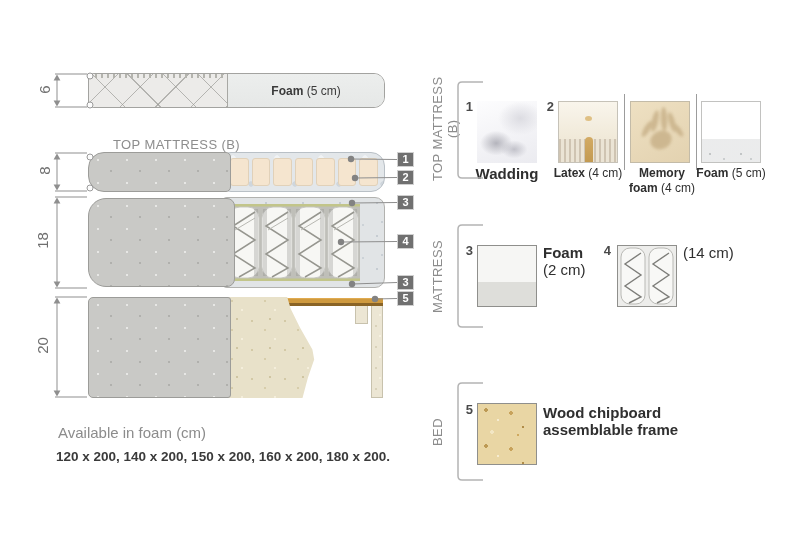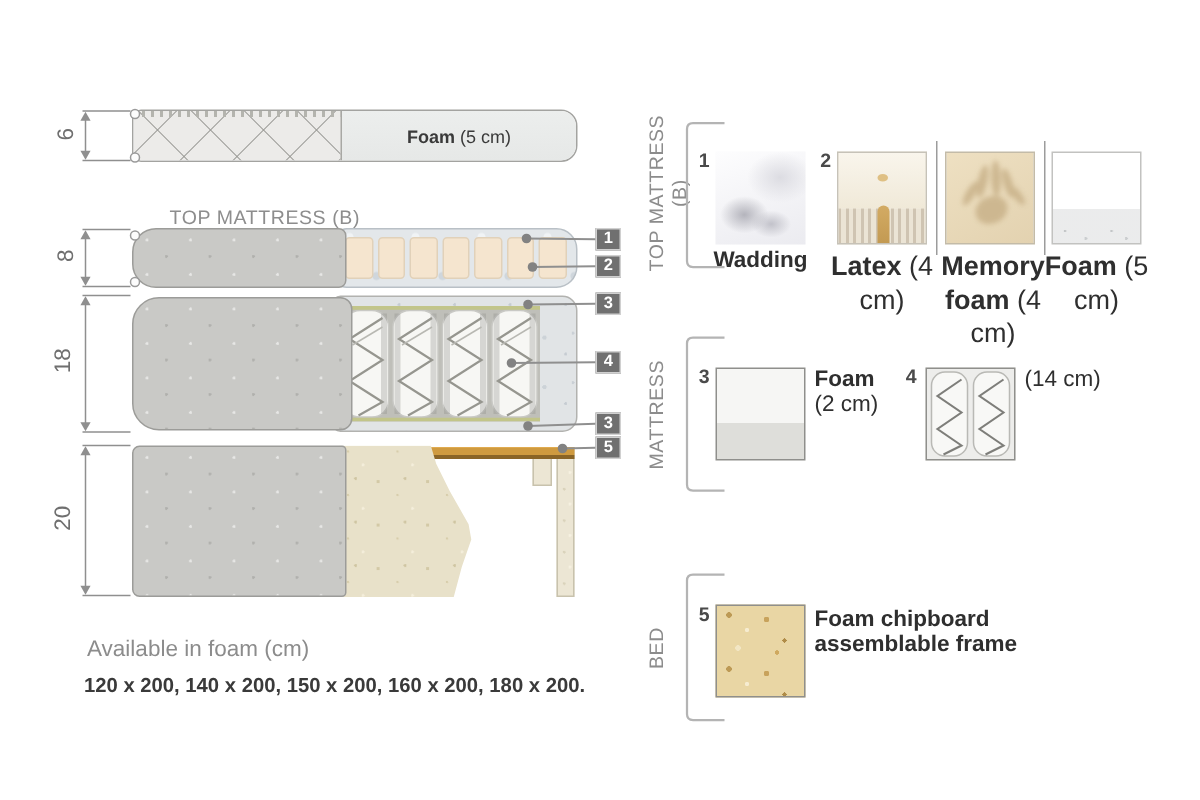--- a/index.html
+++ b/index.html
@@ -89,21 +89,21 @@
     text-align:center;line-height:13px;z-index:6;}
 
   
   .vlabel{position:absolute;left:430px;width:22px;writing-mode:vertical-rl;
     transform:rotate(180deg);text-align:center;font-size:13px;color:#8c8c8c;
     letter-spacing:.4px;}
   .legend-num{position:absolute;width:13px;text-align:right;font-size:13px;font-weight:700;color:#4a4a4a;}
   .swatch{position:absolute;width:60px;height:62px;}
   .label{position:absolute;color:#2f2f2f;}
   .center{text-align:center;}
-  .sz12{font-size:18px;line-height:1.25;}
+  .sz12{font-size:12px;line-height:1.25;}
   .sz15{font-size:15px;line-height:1.16;}
   .divider{position:absolute;width:1px;height:76px;background:#9c9c9c;top:94px;}
 
   .sw-wadding{background-color:#fdfdfe;background-image:
       radial-gradient(ellipse 26px 20px at 32% 68%, #b4b4bc 0%, transparent 62%),
       radial-gradient(ellipse 34px 26px at 72% 28%, #dcdce2 0%, transparent 65%),
       radial-gradient(ellipse 22px 15px at 62% 78%, #c2c2ca 0%, transparent 60%),
       linear-gradient(160deg, #fdfdfe, #ebebf0);}
   .sw-latex{border:1px solid #c6c2b8;background:#f6f1e6;overflow:hidden;position:absolute;}
   .latex-top{position:absolute;left:0;right:0;top:0;height:62%;
@@ -287,21 +287,21 @@
         <path d="M51,7 L35,18 L51,29 L35,40 L51,51 L39,57" fill="none" stroke="#7e7e7a" stroke-width="1.4"></path>
       </g>
     </svg>
   </div>
   <div class="label sz15" style="left:683px;top:244px;width:76px;"><span class="blk">(14 cm)</span></div>
 
   <div class="vlabel" style="top:386px;height:92px;">BED</div>
 
   <div class="legend-num" style="left:460px;top:402px;">5</div>
   <div class="swatch sw-chip" style="left:477px;top:403px;"></div>
-  <div class="label sz15" style="left:543px;top:404px;width:165px;font-weight:700;">Foam chipboard assemblable frame</div>
+  <div class="label sz15" style="left:543px;top:404px;width:165px;font-weight:700;">Wood chipboard assemblable frame</div>
 
   <div class="footer-title">Available in foam (cm)</div>
   <div class="footer-sizes">120 x 200, 140 x 200, 150 x 200, 160 x 200, 180 x 200.</div>
 
   <svg class="overlay" width="800" height="533" viewBox="0 0 800 533">
 
     <g stroke="#8f8f8f" stroke-width="1">
       <line x1="55" y1="74" x2="87" y2="74"></line>
         <line x1="55" y1="107" x2="87" y2="107"></line>
       <line x1="57" y1="76" x2="57" y2="105"></line>

